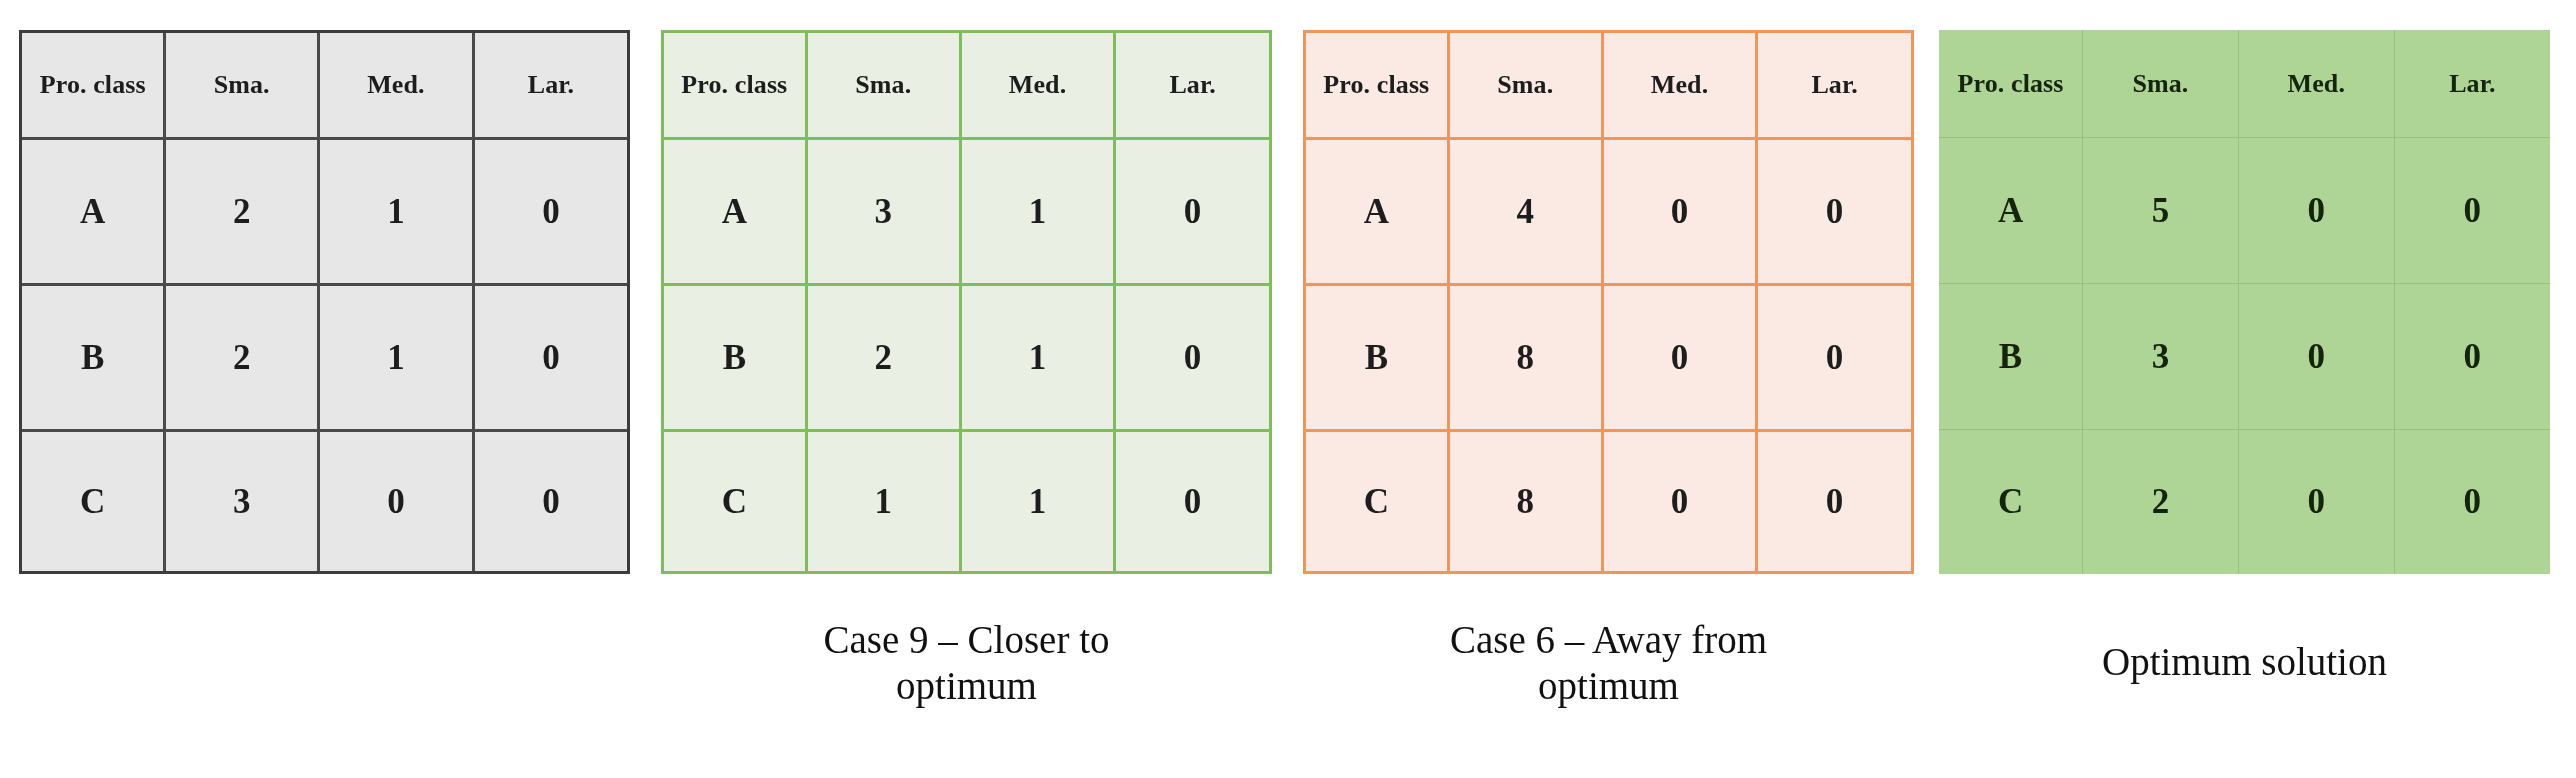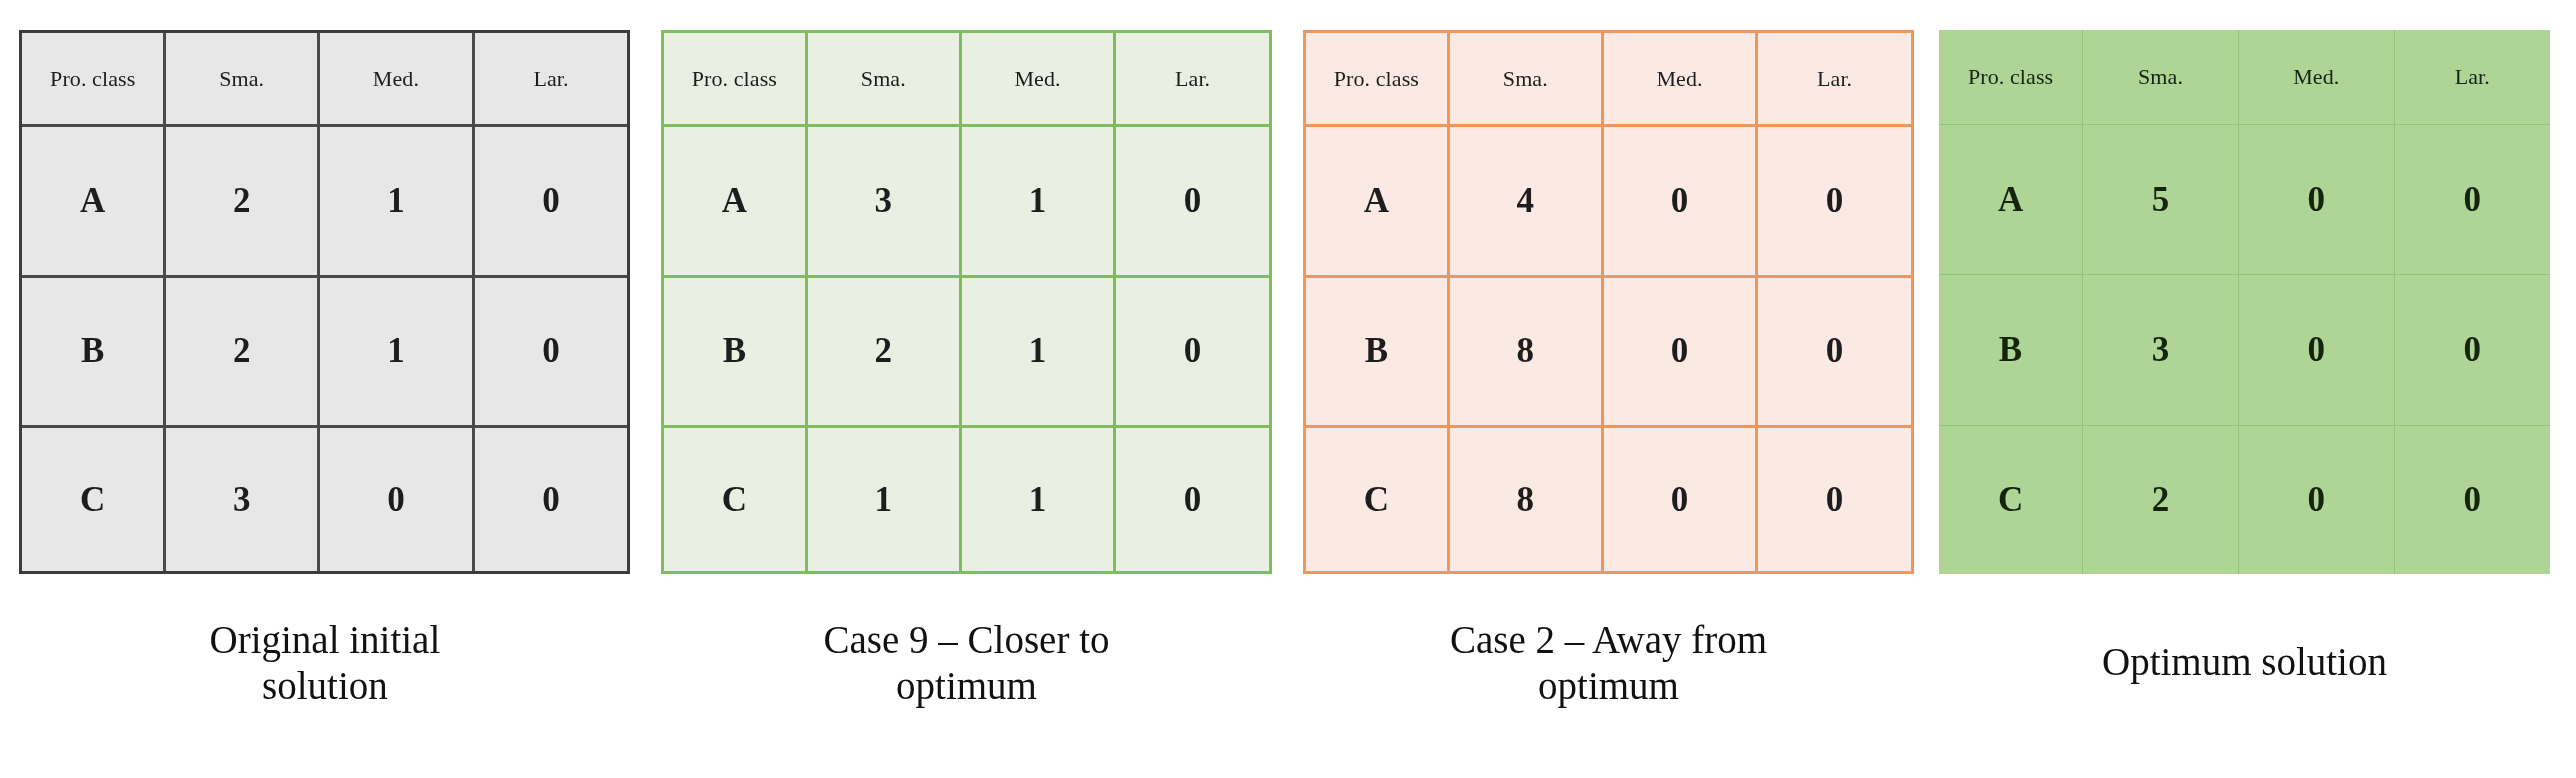--- a/index.html
+++ b/index.html
@@ -43,22 +43,22 @@
     table-layout: fixed;
   }
   table.grid td, table.grid th {
     text-align: center;
     vertical-align: middle;
     font-weight: normal;
     padding: 0;
     line-height: 1.08;
   }
   table.grid th {
-    font-size: 22px;
-    font-weight: normal;
+    font-size: 26px;
+    font-weight: bold;
     letter-spacing: 0.1px;
   }
   table.grid td {
     font-size: 35px;
     font-weight: bold;
   }
   col.c-first { width: 23.5%; }
   col.c-rest  { width: 25.5%; }
 
   
@@ -160,22 +160,20 @@
           </tr>
           <tr>
             <td>C</td>
             <td>3</td>
             <td>0</td>
             <td>0</td>
           </tr>
         </tbody>
       </table>
     </div>
-    <div class="caption two-line">Original initial
-solution</div>
   </div>
 
   <div class="panel p2" style="left:661px; width:611px;">
     <div class="tbl-wrap">
       <table class="grid">
         <colgroup>
             <col class="c-first">
             <col class="c-rest">
             <col class="c-rest">
             <col class="c-rest">
@@ -244,21 +242,21 @@
           </tr>
           <tr>
             <td>C</td>
             <td>8</td>
             <td>0</td>
             <td>0</td>
           </tr>
         </tbody>
       </table>
     </div>
-    <div class="caption two-line">Case 2 – Away from
+    <div class="caption two-line">Case 6 – Away from
 optimum</div>
   </div>
 
   <div class="panel p4" style="left:1939px; width:611px;">
     <div class="tbl-wrap">
       <table class="grid">
         <colgroup>
             <col class="c-first">
             <col class="c-rest">
             <col class="c-rest">

